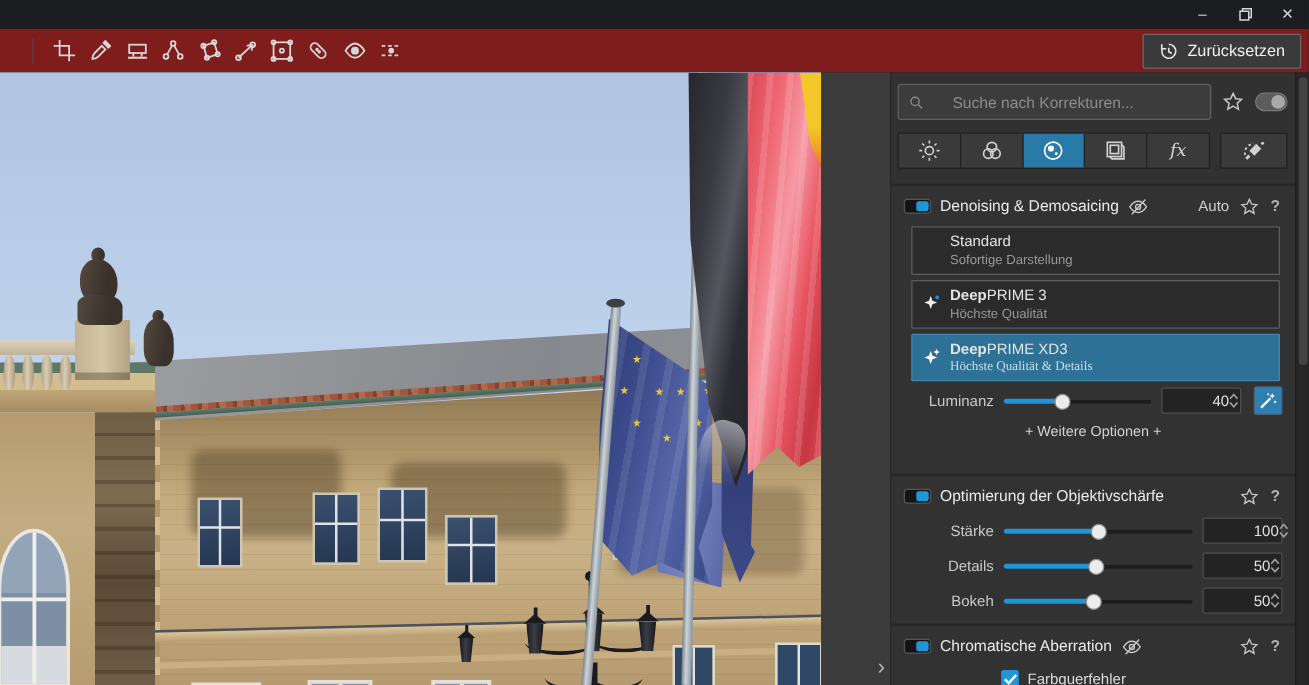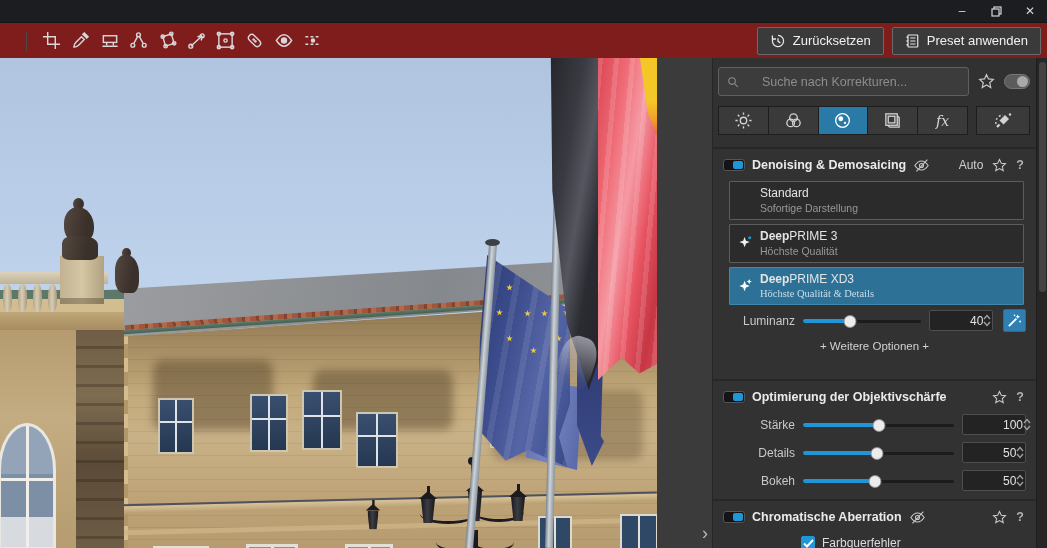--- a/index.html
+++ b/index.html
@@ -163,21 +163,21 @@
   .tab svg { stroke:#d2d2d2; fill:none; stroke-width:1.4; display:block; }
   .tab.selected svg { stroke:#fff; }
   .tab-fx { font-size:14px; font-style:italic; color:#d8d8d8; font-family:"DejaVu Serif", serif; }
   .tab-local { width:54px; height:29px; border:1px solid #1e1e1e; background:#3a3a3a;
     display:flex; align-items:center; justify-content:center; }
   .tab-local svg { stroke:#d2d2d2; fill:none; stroke-width:1.4; }
 
   .sections { flex:1; display:flex; flex-direction:column; margin-top:6px; }
   .section { background:#323232; border-top:2px solid #272727; padding:4px 10px 6px 10px; }
   .sec-head { display:flex; align-items:center; height:24px; gap:7px; }
-  .sec-title { font-size:12.5px; font-weight:bold; color:#eaeaea; white-space:nowrap; }
+  .sec-title { font-size:12.5px; font-weight:normal; color:#eaeaea; white-space:nowrap; }
   .sec-spacer { flex:1; }
   .auto-label { font-size:12px; color:#cfcfcf; margin-right:2px; }
   .help { font-size:12.5px; color:#b4b4b4; font-weight:bold; padding:0 2px; }
   .toggle { width:22px; height:12px; border-radius:3px; background:#141416; border:1px solid #555; position:relative; flex:none; }
   .toggle.on i { position:absolute; right:1px; top:1px; width:10px; height:8px; border-radius:2px; background:#2196d6; }
   .eyeslash svg { stroke:#c9c9c9; fill:none; stroke-width:1.3; display:block; }
 
   .opt { margin:4px 2px 0 6px; border:1px solid #5c5c5c; background:#2b2b2b; border-radius:1px;
     padding:4px 8px 5px 30px; position:relative; min-height:37px; }
   .opt .sparkle { position:absolute; left:8px; top:10px; }
@@ -304,28 +304,20 @@
         </svg>
     </div>
     <div class="tb-spacer"></div>
     <div class="tb-btn">
       <svg width="16" height="16" viewBox="0 0 20 20">
         <path d="M10 3a7 7 0 1 1-6.4 4.2"></path>
           <path d="M3 3v4.5h4.5"></path>
           <path d="M10 6.5v4l3 1.8"></path>
       </svg>
       <span>Zurücksetzen</span>
-    </div>
-    <div class="tb-btn">
-      <svg width="15" height="16" viewBox="0 0 20 20">
-        <rect x="4" y="2" width="13" height="16" rx="1"></rect>
-          <path d="M7 6h7M7 10h7M7 14h7"></path>
-          <path d="M4 5h-2M4 10h-2M4 15h-2" stroke-width="2"></path>
-      </svg>
-      <span>Preset anwenden</span>
     </div>
   </div>
 
   <div class="main">
 
     <div class="photo">
       <div class="sky"></div>
       <div class="roof"></div>
       <div class="eave-wrap">
         <div class="bricks"></div>

